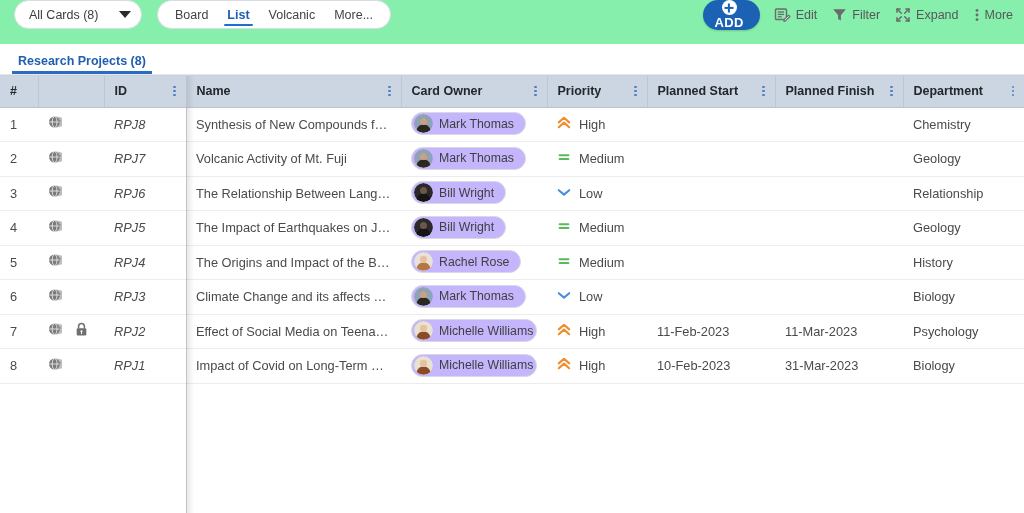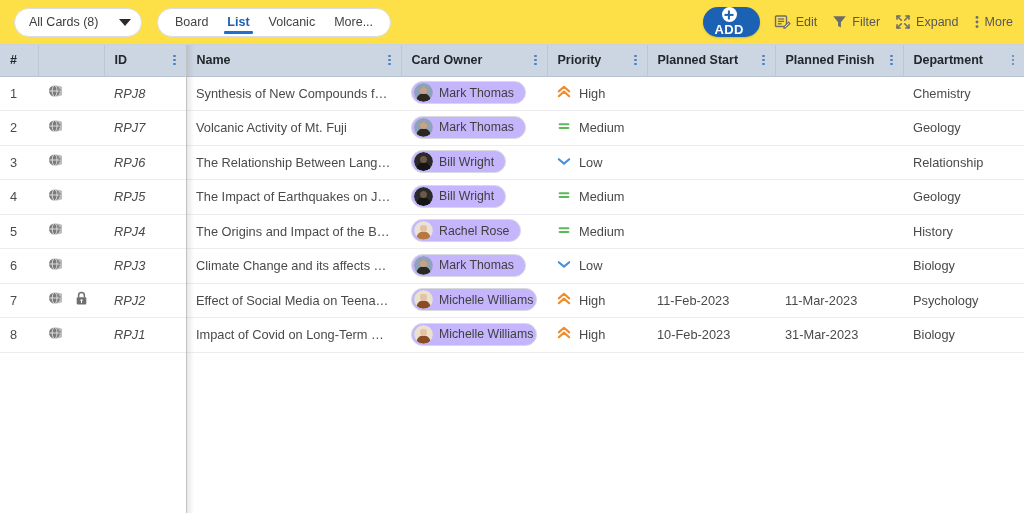--- a/index.html
+++ b/index.html
@@ -22,24 +22,24 @@
     background: #ffffff;
     display: flex;
     flex-direction: column;
   }
 
   
   .toolbar {
     height: 44px;
     flex: 0 0 44px;
     display: flex;
-    align-items: center;
+    align-items: flex-start;
     padding: 0 10px 0 14px;
     box-sizing: border-box;
-    background: #fde047;
+    background: #86efac;
     position: relative;
   }
 
   .pill {
     border: 1px solid #d9dde3;
     border-radius: 18px;
     background: #fff;
     height: 29px;
     display: flex;
     align-items: center;
@@ -380,20 +380,23 @@
             <circle cx="3" cy="8" r="1.45" fill="#6b6b6b"></circle>
             <circle cx="3" cy="12.6" r="1.45" fill="#6b6b6b"></circle>
           </svg>
         </span>
         <span>More</span>
       </div>
 
     </div>
   </div>
 
+  <div class="sheet-bar">
+    <div class="sheet-tab">Research Projects (8)</div>
+  </div>
 
   <div class="grid-wrap">
     <table class="grid">
       <colgroup>
         <col class="c-num">
           <col class="c-icons">
           <col class="c-id">
           <col class="c-name">
         <col class="c-owner">
           <col class="c-prio">

